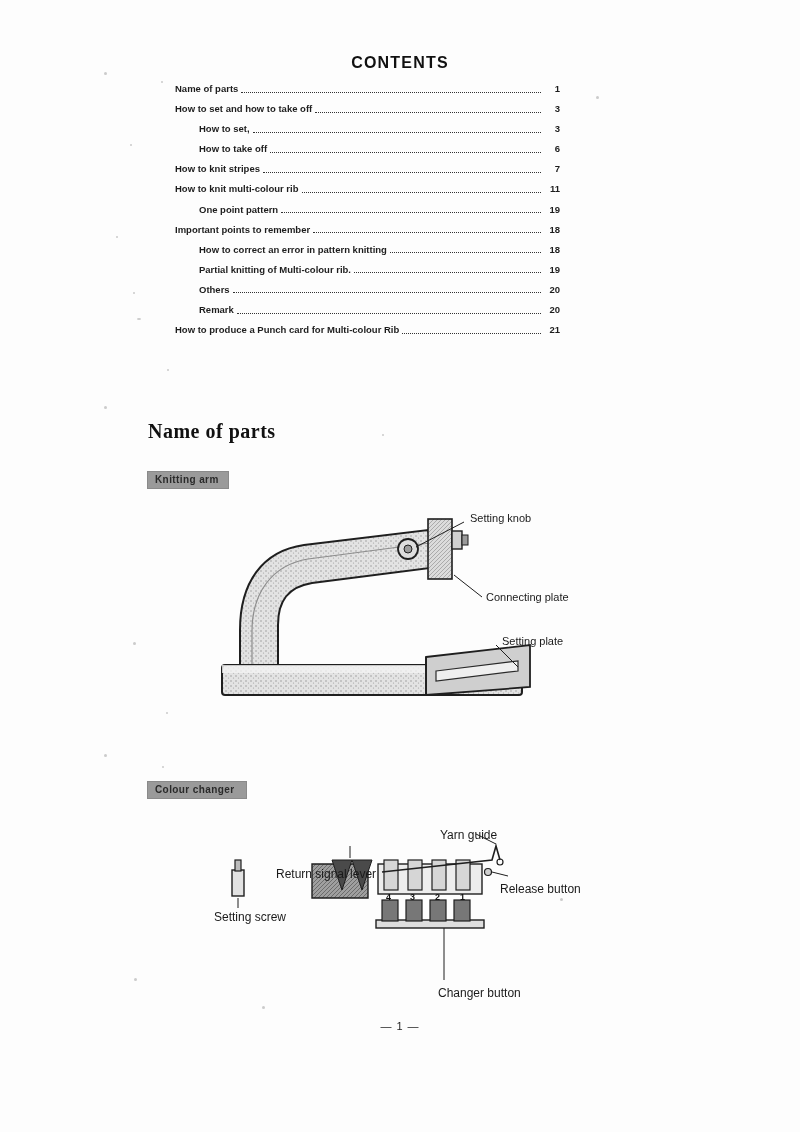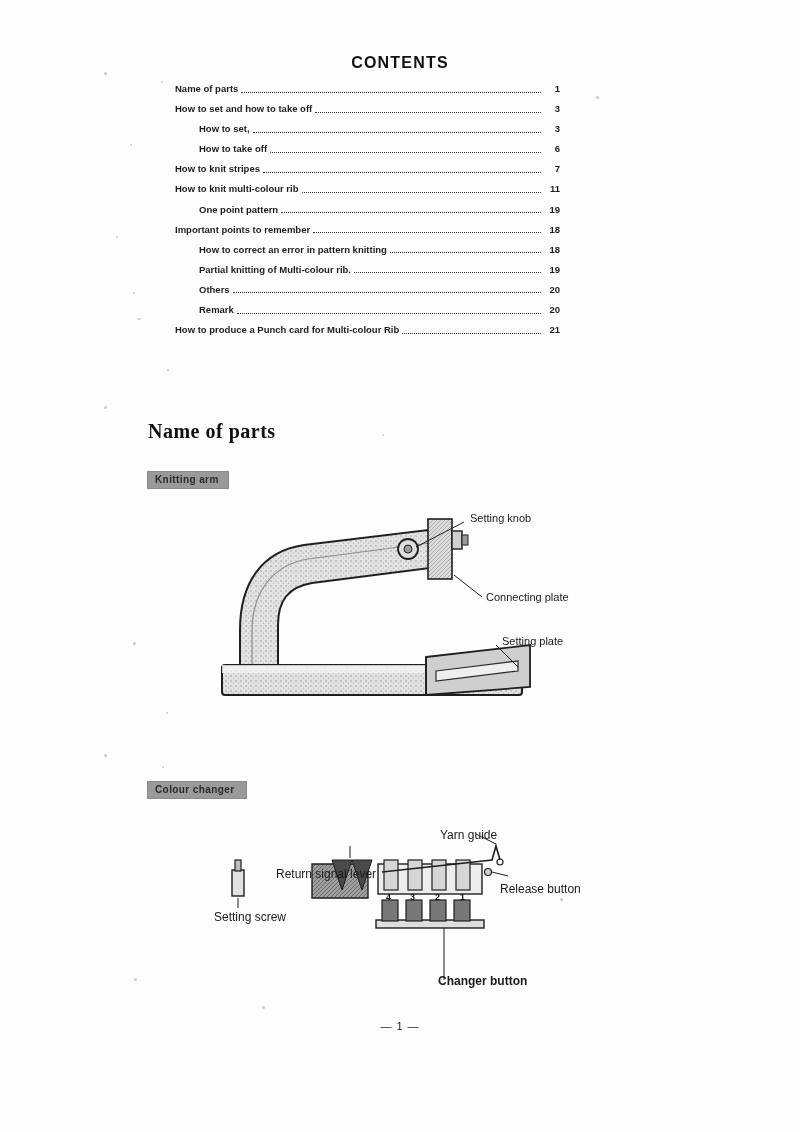--- a/index.html
+++ b/index.html
@@ -310,21 +310,21 @@
 
       <line x1="150" y1="38" x2="150" y2="26" stroke="#1f1f1f" stroke-width="1"></line>
       <line x1="296" y1="24" x2="276" y2="14" stroke="#1f1f1f" stroke-width="1"></line>
       <line x1="38" y1="78" x2="38" y2="88" stroke="#1f1f1f" stroke-width="1"></line>
     </svg>
 
     <div class="cc-label" style="top:8px;left:240px;">Yarn guide</div>
     <div class="cc-label" style="top:6px;left:76px;margin-top:41px;">Return signal lever</div>
     <div class="cc-label" style="top:62px;left:300px;">Release button</div>
     <div class="cc-label" style="top:90px;left:14px;">Setting screw</div>
-    <div class="cc-label" style="top:154px;left:238px;font-weight:bold;">Changer button</div>
+    <div class="cc-label" style="top:166px;left:238px;">Changer button</div>
 
     <div class="numlabel" style="top:72px;left:186px;">4</div>
     <div class="numlabel" style="top:72px;left:210px;">3</div>
     <div class="numlabel" style="top:72px;left:235px;">2</div>
     <div class="numlabel" style="top:72px;left:260px;">1</div>
   </div>
 
   <div class="page-number">— 1 —</div>
 </div>
 

